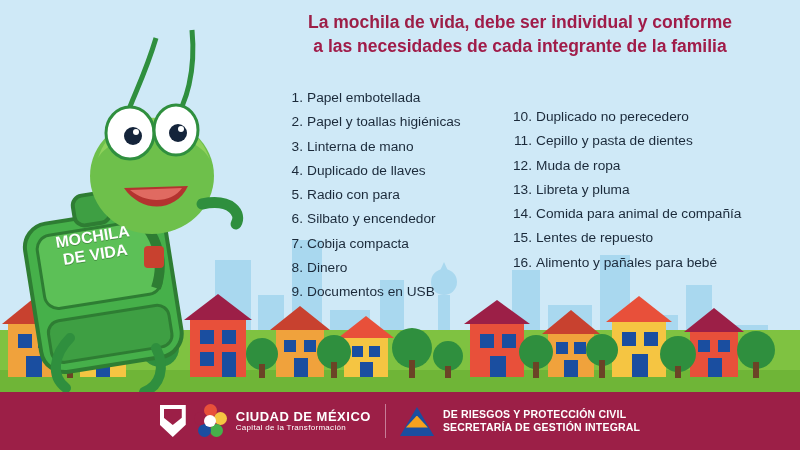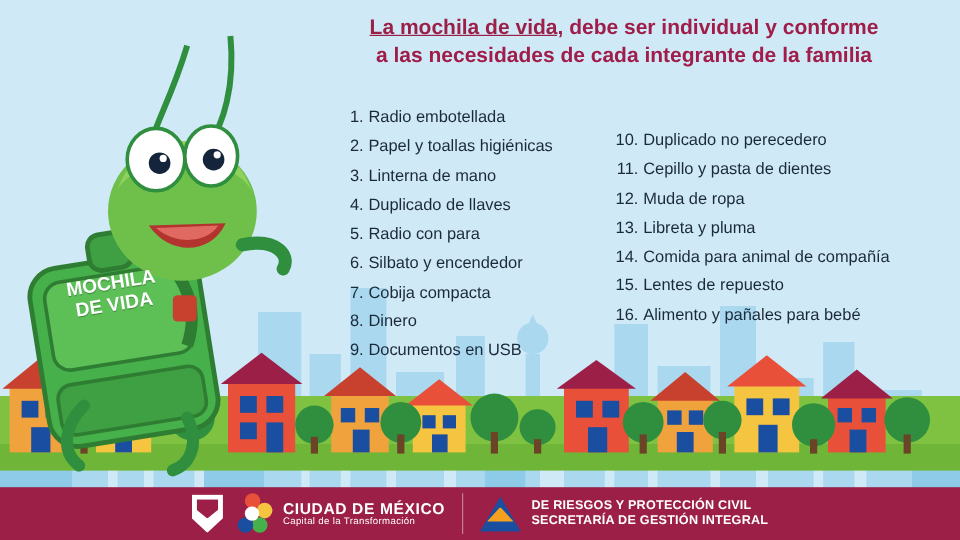--- a/index.html
+++ b/index.html
@@ -14,21 +14,21 @@
   
   .sky{position:absolute;left:0;top:0;width:800px;height:392px;background:#cfe9f7;}
   .skyline{position:absolute;left:0;bottom:0;width:800px;height:250px;}
 
   
   .ground{position:absolute;left:0;bottom:58px;width:800px;height:62px;background:#7fc241;}
   .ground2{position:absolute;left:0;bottom:58px;width:800px;height:22px;background:#6fb537;}
 
   
   .bottombar{
-    position:absolute;left:0;bottom:0;width:800px;height:44px;background:#9c1f47;
+    position:absolute;left:0;bottom:0;width:800px;height:58px;background:#9c1f47;
     display:flex;align-items:center;justify-content:center;gap:14px;
   }
   .logoblock{display:flex;align-items:center;gap:8px;}
   .cdmx-shield{width:26px;height:32px;background:#fff;
     clip-path:polygon(0 0,100% 0,100% 62%,50% 100%,0 62%);position:relative;}
   .cdmx-shield:after{content:"";position:absolute;left:4px;top:4px;right:4px;height:16px;
     background:#9c1f47;clip-path:polygon(0 0,100% 0,100% 55%,50% 100%,0 55%);}
   .flower{width:34px;height:34px;position:relative;}
   .flower i{position:absolute;width:13px;height:13px;border-radius:50%;}
   .cdmx-text{color:#fff;line-height:1.05;}
@@ -40,21 +40,21 @@
        border-bottom:29px solid #1a4ea0;position:relative;}
   .tri:after{content:"";position:absolute;left:-11px;top:9px;width:22px;height:12px;
        background:#f6a11d;clip-path:polygon(50% 0,100% 100%,0 100%);}
   .sg-text{color:#fff;font-size:10.5px;font-weight:bold;line-height:1.25;letter-spacing:.2px;}
 
   
   .headline{
     position:absolute;left:250px;top:10px;width:540px;text-align:center;
     color:#a01c49;font-size:17.5px;line-height:1.38;font-weight:bold;
   }
-  .headline .lead{color:#9c1f47;text-decoration:underline;}
+  .headline .lead{color:#9c1f47;}
 
   
   .list{position:absolute;color:#1b2a3a;font-size:13.7px;line-height:1.77;}
   .list-left{left:287px;top:86px;}
   .list-right{left:512px;top:105px;}
   .list ol{margin:0;padding:0;list-style:none;}
   .list li{white-space:nowrap;}
   .num{display:inline-block;text-align:right;margin-right:4px;}
   .list-left .num{width:16px;}
   .list-right .num{width:20px;}
@@ -246,21 +246,21 @@
     <div>DE VIDA</div>
   </div>
 
   <div class="headline">
     <span class="lead">La mochila de vida,</span><span> debe ser individual y conforme</span><br>
     <span>a las necesidades de cada integrante de la familia</span>
   </div>
 
   <div class="list list-left">
     <ol>
-      <li><span class="num">1.</span><span>Radio embotellada</span></li>
+      <li><span class="num">1.</span><span>Papel embotellada</span></li>
       <li><span class="num">2.</span><span>Papel y toallas higiénicas</span></li>
       <li><span class="num">3.</span><span>Linterna de mano</span></li>
       <li><span class="num">4.</span><span>Duplicado de llaves</span></li>
       <li><span class="num">5.</span><span>Radio con para</span></li>
       <li><span class="num">6.</span><span>Silbato y encendedor</span></li>
       <li><span class="num">7.</span><span>Cobija compacta</span></li>
       <li><span class="num">8.</span><span>Dinero</span></li>
       <li><span class="num">9.</span><span>Documentos en USB</span></li>
     </ol>
   </div>

